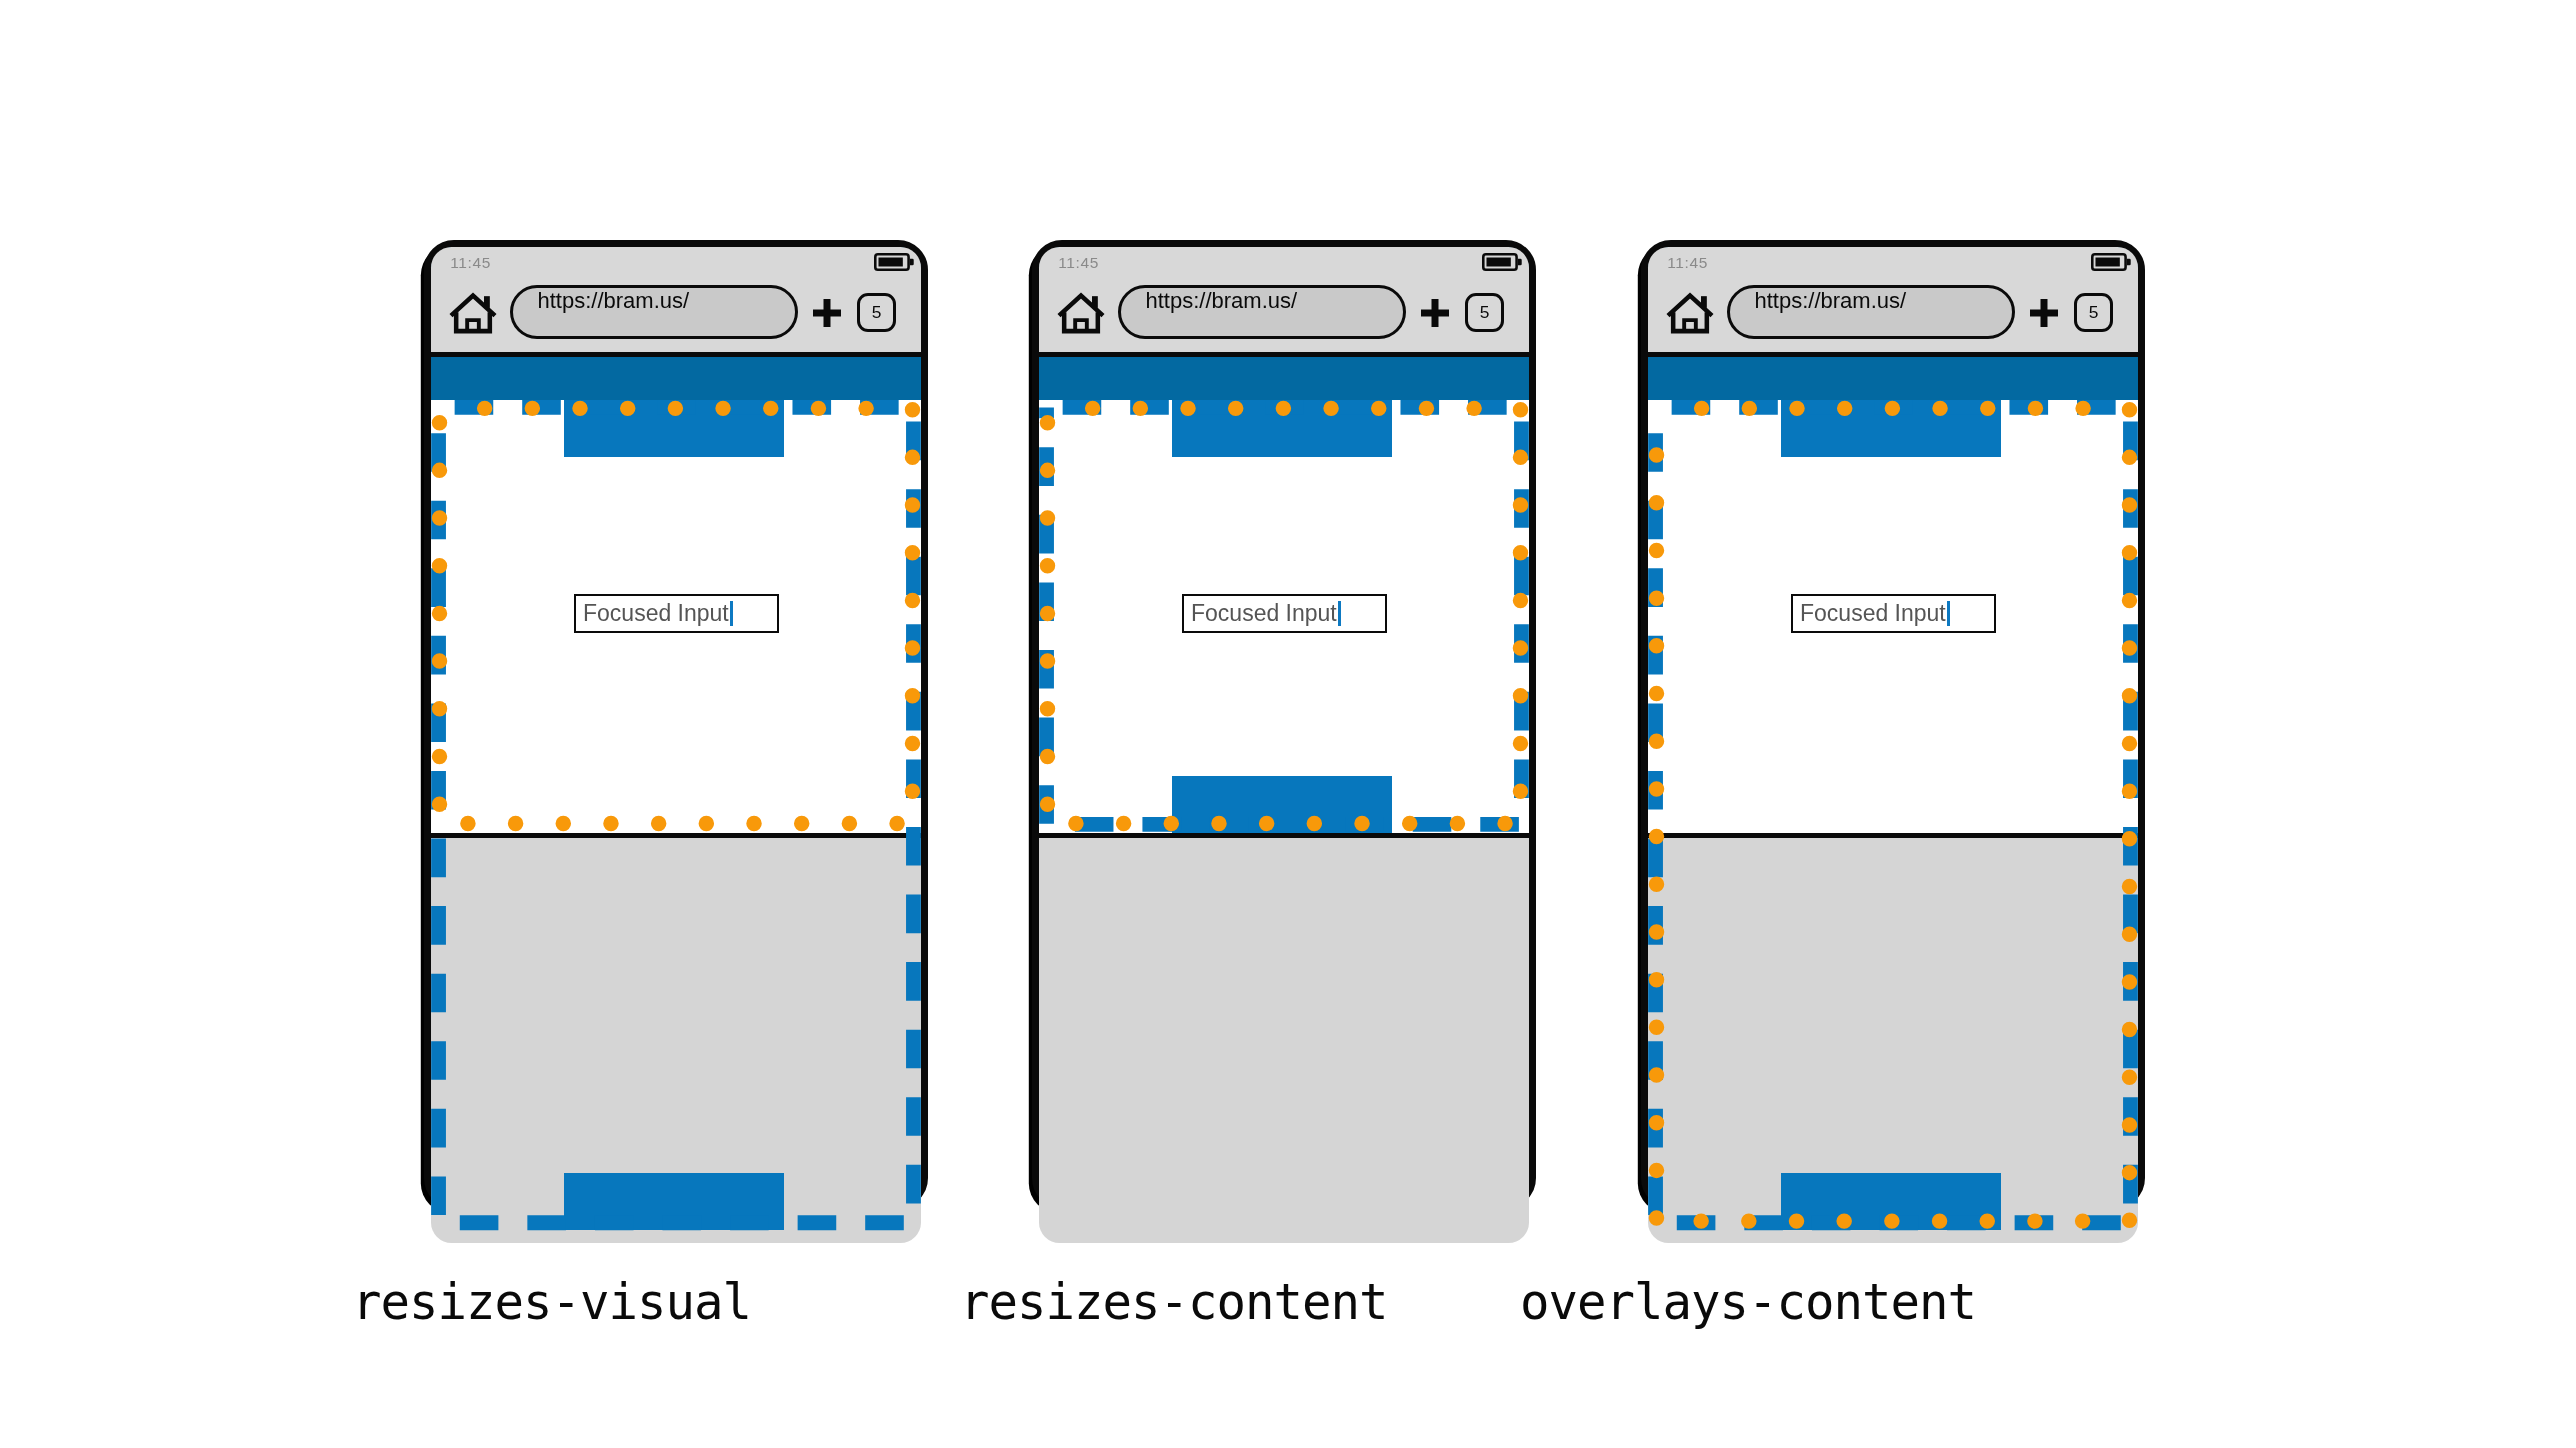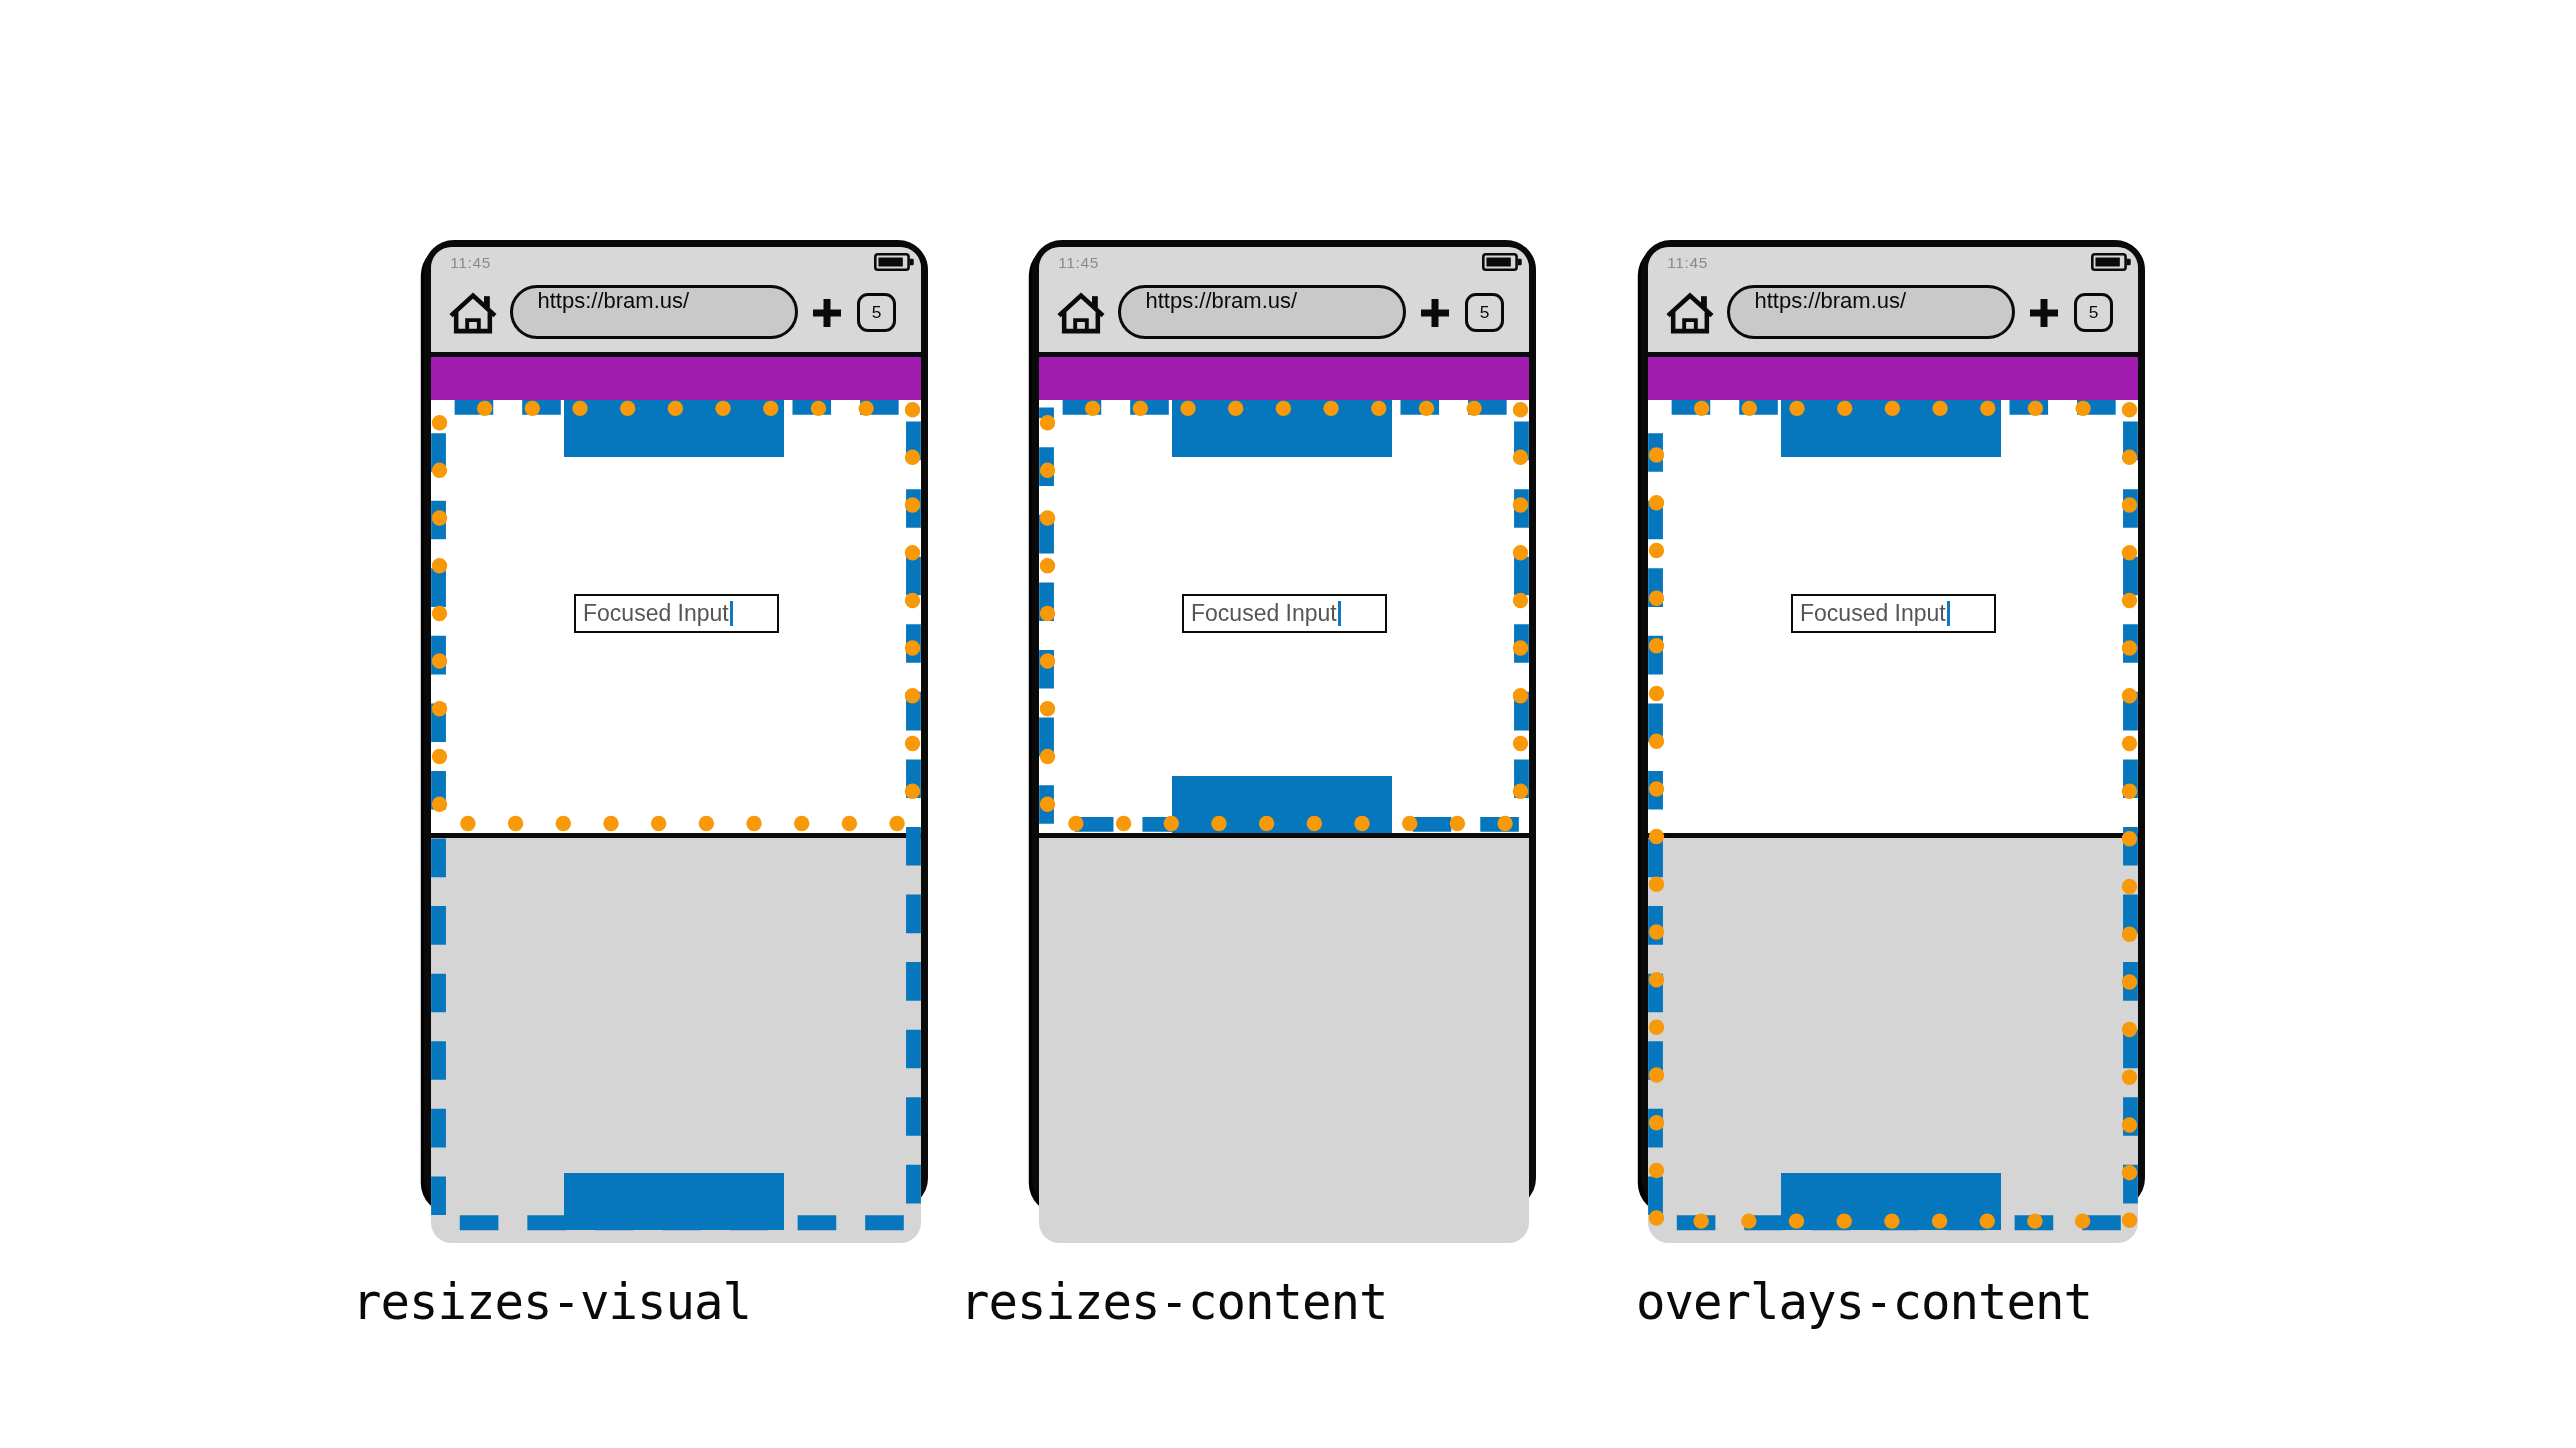--- a/index.html
+++ b/index.html
@@ -3,21 +3,21 @@
 <meta charset="utf-8">
 <style>
   html,body{margin:0;padding:0;}
   body{
     width:2576px;height:1449px;position:relative;background:#ffffff;
     font-family:"Liberation Sans",sans-serif;overflow:hidden;
   }
   
   .phone{
     position:absolute;top:240px;width:490px;height:954px;
-    border:7.7px solid #0a0a0a;border-radius:30px;background:#a21caf;
+    border:7.7px solid #0a0a0a;border-radius:30px;background:#0369a1;
     box-shadow:-3.2px 5.2px 0 0 #000;
   }
   .pos-0{left:424px}.pos-1{left:1032px}.pos-2{left:1641px}
   
   .chrome{
     position:absolute;left:0;top:0;width:490px;height:105px;
     background:#d8d8d8;border-radius:20.6px 20.6px 0 0;
   }
   .time{position:absolute;left:19.3px;top:7px;font-size:15.5px;color:#8a8a8a;letter-spacing:0.6px;}
   .battery{position:absolute;left:443px;top:5.8px;}
@@ -54,21 +54,21 @@
     display:flex;align-items:center;padding-left:7px;
   }
   .input-text{font-size:23px;color:#555555;white-space:pre;}
   .caret{display:inline-block;width:3.2px;height:24.5px;background:#0d79c2;margin-left:1.3px;}
   
   .caption{
     position:absolute;top:1274px;width:650px;
     font-family:"DejaVu Sans Mono","Liberation Mono",monospace;
     font-size:49px;letter-spacing:-1px;color:#0a0a0a;
   }
-  .cap-0{left:352px}.cap-1{left:960px}.cap-2{left:1636px}
+  .cap-0{left:352px}.cap-1{left:960px}.cap-2{left:1520px}
   .icon-stroke{stroke:#0a0a0a;fill:none;}
 </style>
 </head>
 <body>
 
 <div class="phone pos-0">
   <div class="chrome" style="background: rgb(216, 216, 216);">
     <span class="time">11:45</span>
     <svg class="battery" width="41" height="18" viewBox="0 0 64 28">
       <rect x="2" y="2" width="52" height="24" rx="4" class="icon-stroke" stroke-width="4"></rect>

